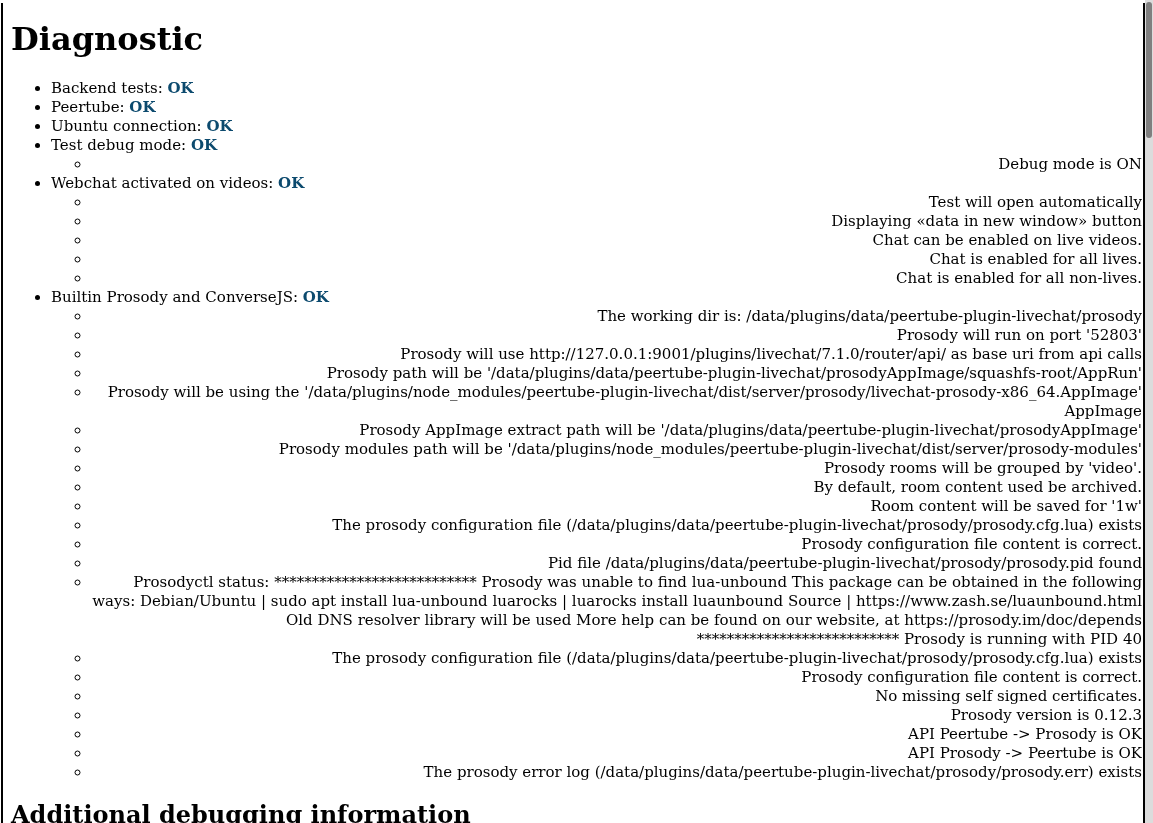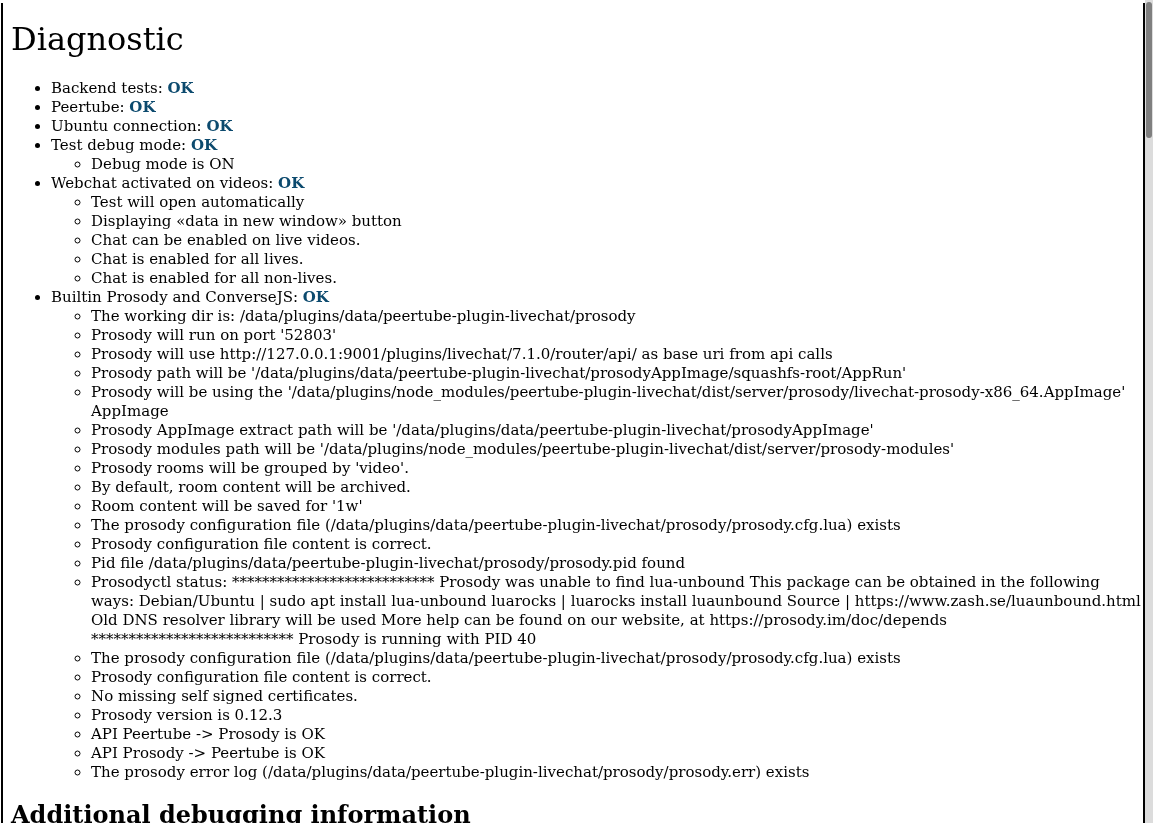--- a/index.html
+++ b/index.html
@@ -19,38 +19,39 @@
     top: 0;
     left: 3px;
     right: 11px;
     bottom: 0;
     padding-left: 8px;
     overflow: hidden;
   }
   h1.page-title {
     font-size: 32px;
     line-height: 37px;
-    font-weight: normal;
+    font-weight: bold;
     margin: 21px 0 21px 0;
   }
   h2.section-title {
     font-size: 24px;
     line-height: 28px;
     font-weight: bold;
     margin: 19px 0 0 0;
   }
   ul.tests {
     margin: 16px 0;
     padding-left: 40px;
     list-style-type: disc;
   }
   ul.tests ul {
     margin: 0;
     padding-left: 40px;
     list-style-type: circle;
+    text-align: right;
   }
   .ok {
     color: #0c4a6e;
     font-weight: bold;
   }
   
   .border-left {
     position: absolute;
     left: 1px;
     top: 3px;
@@ -106,21 +107,21 @@
         </ul></li>
       <li><span>Builtin Prosody and ConverseJS:</span> <span class="ok">OK</span><ul>
           <li>The working dir is: /data/plugins/data/peertube-plugin-livechat/prosody</li>
           <li>Prosody will run on port '52803'</li>
           <li>Prosody will use http://127.0.0.1:9001/plugins/livechat/7.1.0/router/api/ as base uri from api calls</li>
           <li>Prosody path will be '/data/plugins/data/peertube-plugin-livechat/prosodyAppImage/squashfs-root/AppRun'</li>
           <li>Prosody will be using the '/data/plugins/node_modules/peertube-plugin-livechat/dist/server/prosody/livechat-prosody-x86_64.AppImage' AppImage</li>
           <li>Prosody AppImage extract path will be '/data/plugins/data/peertube-plugin-livechat/prosodyAppImage'</li>
           <li>Prosody modules path will be '/data/plugins/node_modules/peertube-plugin-livechat/dist/server/prosody-modules'</li>
           <li>Prosody rooms will be grouped by 'video'.</li>
-          <li>By default, room content will be archived.</li>
+          <li>By default, room content used be archived.</li>
           <li>Room content will be saved for '1w'</li>
           <li>The prosody configuration file (/data/plugins/data/peertube-plugin-livechat/prosody/prosody.cfg.lua) exists</li>
           <li>Prosody configuration file content is correct.</li>
           <li>Pid file /data/plugins/data/peertube-plugin-livechat/prosody/prosody.pid found</li>
           <li>Prosodyctl status: *************************** Prosody was unable to find lua-unbound This package can be obtained in the following ways: Debian/Ubuntu | sudo apt install lua-unbound luarocks | luarocks install luaunbound Source | https://www.zash.se/luaunbound.html Old DNS resolver library will be used More help can be found on our website, at https://prosody.im/doc/depends *************************** Prosody is running with PID 40</li>
           <li>The prosody configuration file (/data/plugins/data/peertube-plugin-livechat/prosody/prosody.cfg.lua) exists</li>
           <li>Prosody configuration file content is correct.</li>
           <li>No missing self signed certificates.</li>
           <li>Prosody version is 0.12.3</li>
           <li>API Peertube -&gt; Prosody is OK</li>

